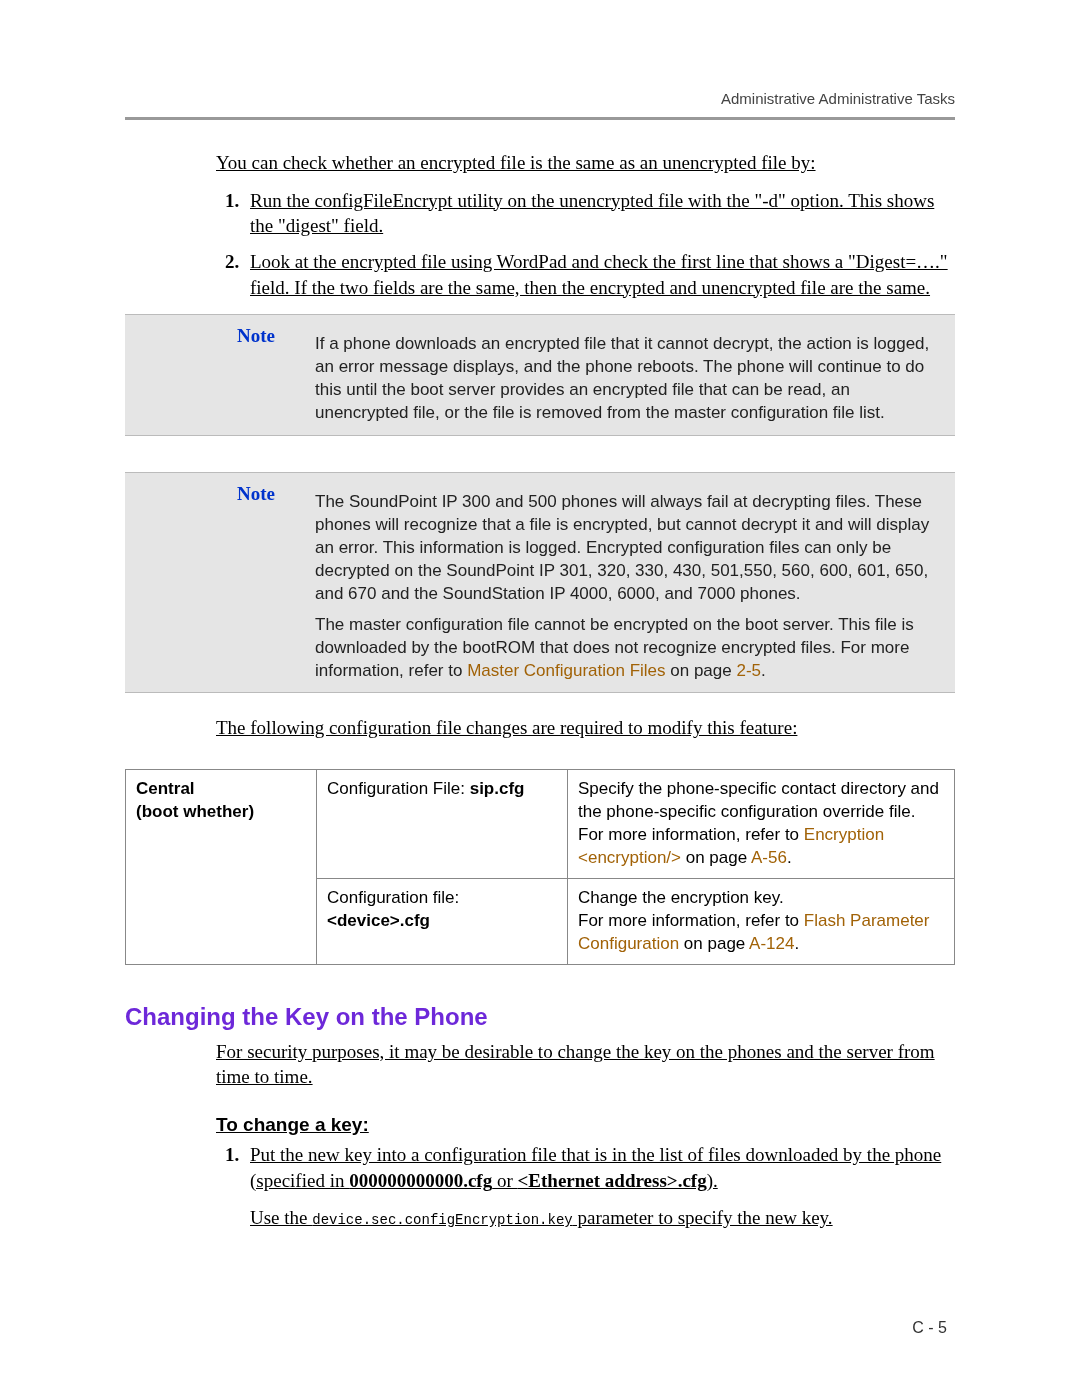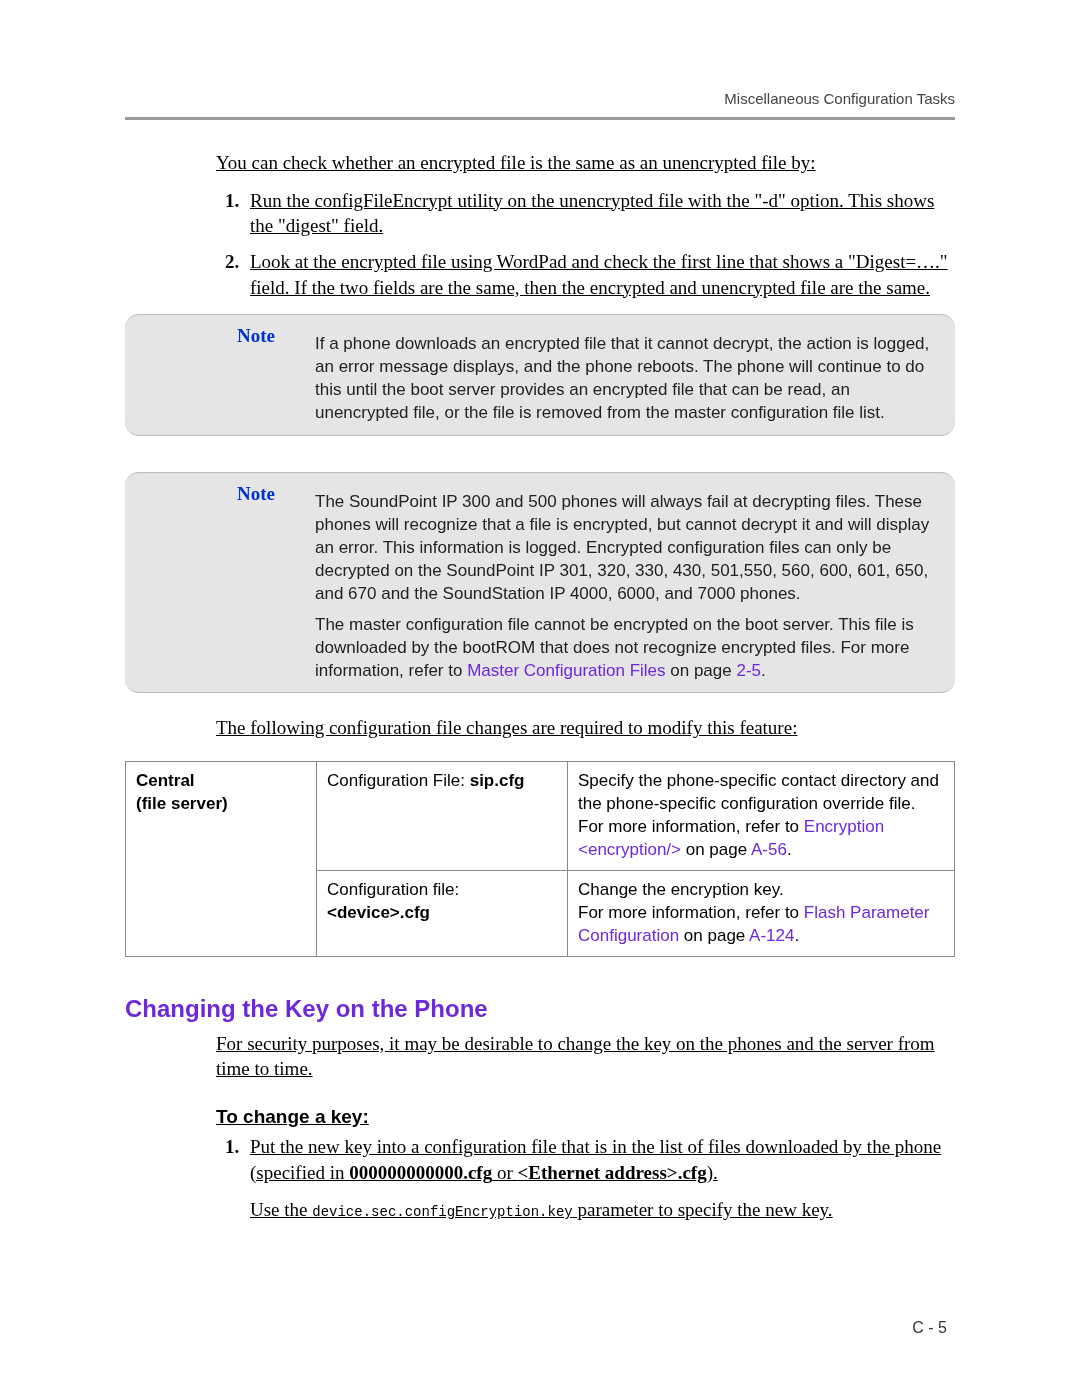--- a/index.html
+++ b/index.html
@@ -54,47 +54,46 @@
   ol.numbered li::marker {
     font-weight: bold;
   }
   .note-block {
     display: flex;
     background: #e5e5e5;
     border-top: 1px solid #bbb;
     border-bottom: 1px solid #bbb;
     padding: 10px 12px 10px 0;
     margin: 10px 0 20px 0;
-    border-radius: 14px;
   }
   .note-label {
     flex: 0 0 190px;
     text-align: right;
     padding-right: 40px;
     box-sizing: border-box;
     font-family: Georgia, serif;
     font-weight: bold;
     color: #0033cc;
     font-size: 19px;
   }
   .note-body {
     flex: 1;
     font-family: Arial, Helvetica, sans-serif;
     font-size: 17px;
     line-height: 1.35;
     color: #222;
   }
   .note-body p { margin: 8px 0 8px 0; }
   .note-body p:last-child { margin-bottom: 0; }
-  .link { color: #6d28d9; }
+  .link { color: #a16207; }
 
   table.config-table {
     border-collapse: collapse;
     width: 100%;
-    margin-top: 20px;
+    margin-top: 28px;
     font-family: Arial, Helvetica, sans-serif;
     font-size: 17px;
   }
   table.config-table td {
     border: 1px solid #888;
     vertical-align: top;
     padding: 8px 10px;
     line-height: 1.35;
   }
   table.config-table td.col1 { width: 170px; }
@@ -126,21 +125,21 @@
     font-family: Arial, Helvetica, sans-serif;
     font-size: 16px;
     color: #333;
   }
 </style>
 </head>
 <body>
 
 <div class="page">
 
-  <div class="running-head">Miscellaneous Configuration Tasks</div>
+  <div class="running-head">Administrative Administrative Tasks</div>
   <hr class="top-rule">
 
   <div class="content-col">
     <p class="para">You can check whether an encrypted file is the same as an unencrypted file by:</p>
     <ol class="numbered">
       <li>Run the configFileEncrypt utility on the unencrypted file with the "-d" option. This shows the "digest" field.</li>
       <li>Look at the encrypted file using WordPad and check the first line that shows a "Digest=…." field. If the two fields are the same, then the encrypted and unencrypted file are the same.</li>
     </ol>
   </div>
 
@@ -163,21 +162,21 @@
 
   <div class="content-col">
     <p class="para" style="margin-top:22px;">The following configuration file changes are required to modify this feature:</p>
   </div>
 
   <table class="config-table">
     <tbody>
         <tr>
       <td class="col1" rowspan="2">
         <span class="bold">Central</span><br>
-        <span class="bold">(file server)</span>
+        <span class="bold">(boot whether)</span>
       </td>
       <td class="col2">
         <span>Configuration File: </span><span class="bold">sip.cfg</span>
       </td>
       <td>
         <span>Specify the phone-specific contact directory and the phone-specific configuration override file.</span><br>
         <span>For more information, refer to </span><span class="link">Encryption &lt;encryption/&gt;</span><span> on page </span><span class="link">A-56</span><span>.</span>
       </td>
     </tr>
     <tr>

